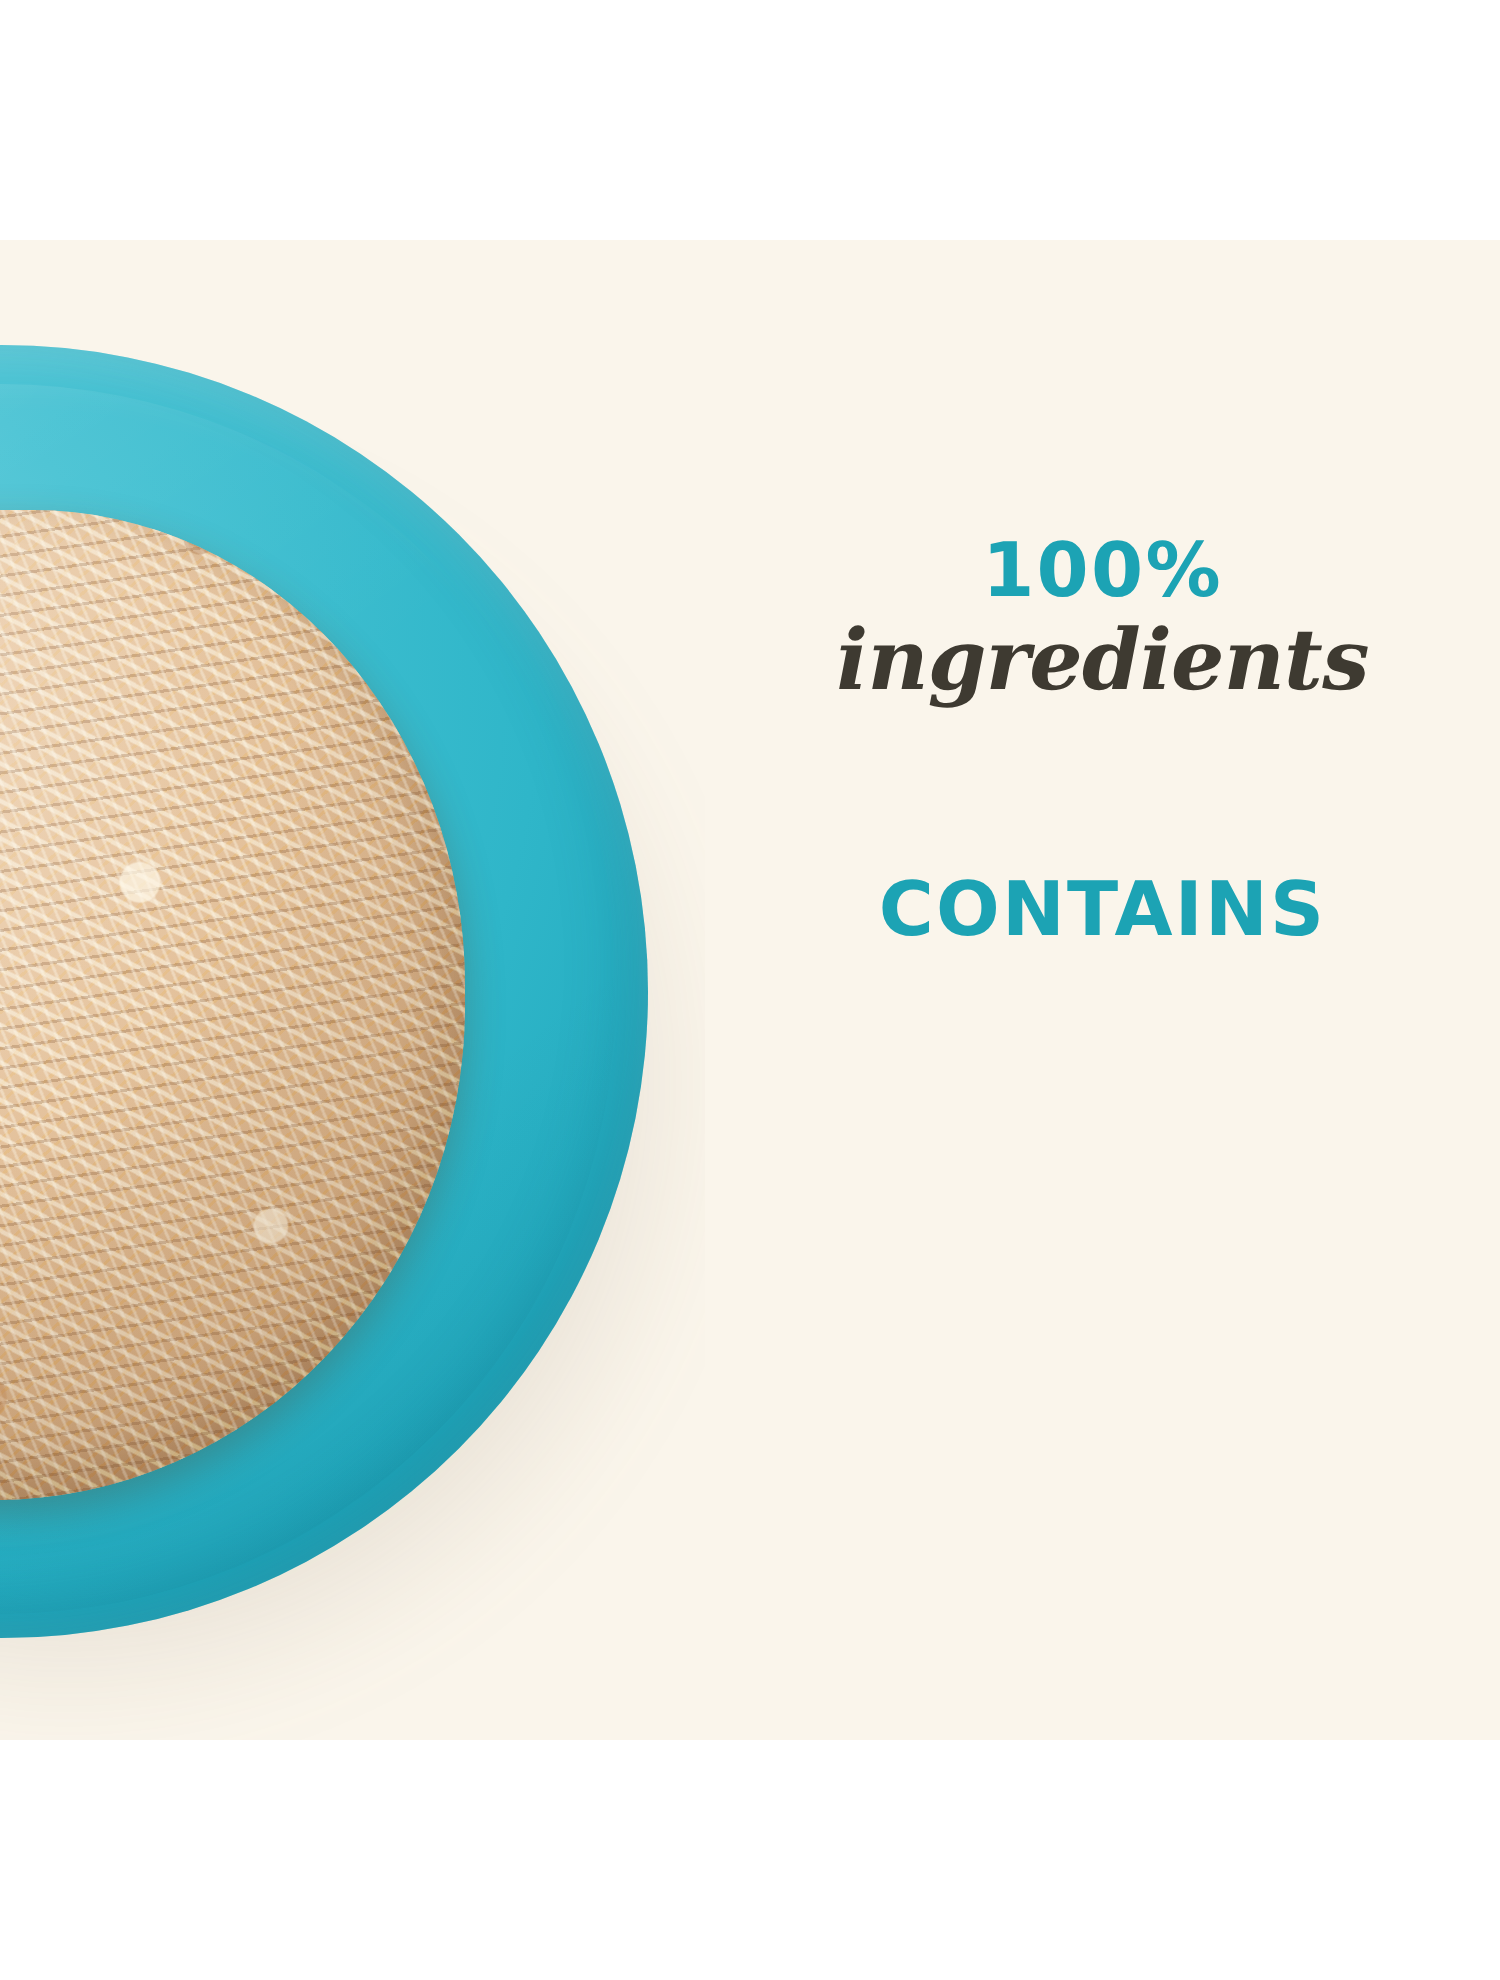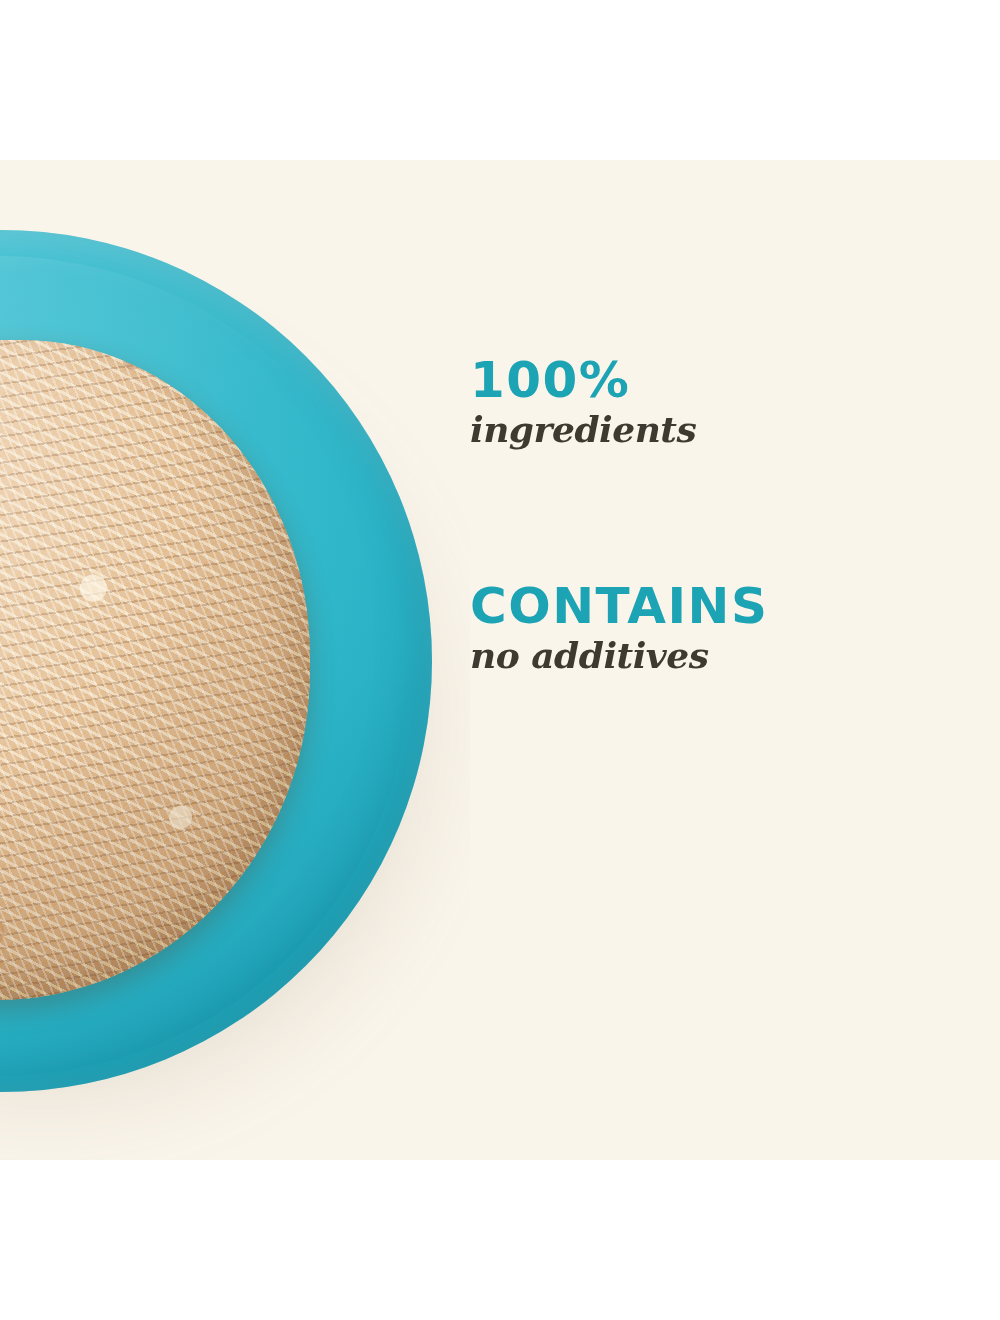--- a/index.html
+++ b/index.html
@@ -159,41 +159,41 @@
     position: absolute;
     left: 470px;
     top: 160px;
     width: 530px;
     height: 1000px;
   }
   .claim {
     position: absolute;
     left: 0;
     width: 530px;
-    text-align: left;
+    text-align: center;
   }
   .claim-1 { top: 194px; }
   .claim-2 { top: 420px; }
   .claim-3 { top: 598px; }
 
   .lead {
     color: #1CA3B4;
     font-family: "DejaVu Sans", sans-serif;
     font-weight: bold;
     font-size: 50px;
     line-height: 1.06;
     letter-spacing: 1.5px;
     margin: 0;
   }
   .script {
     color: #3E3A31;
     font-family: "DejaVu Serif", serif;
     font-style: italic;
     font-weight: bold;
-    font-size: 36px;
+    font-size: 56px;
     line-height: 1.04;
     letter-spacing: -0.5px;
     margin: 4px 0 0 0;
   }
 </style>
 </head>
 <body>
 
 <div id="page">
 
@@ -218,21 +218,20 @@
       <p class="lead">
         <span>100%</span><br>
       </p>
       <p class="script">ingredients</p>
     </div>
 
     <div class="claim claim-2">
       <p class="lead">
         <span>CONTAINS</span>
       </p>
-      <p class="script">no additives</p>
     </div>
 
     <div class="claim claim-3">
       <p class="lead">
         <br>
       </p>
     </div>
 
   </div>
 </div>

